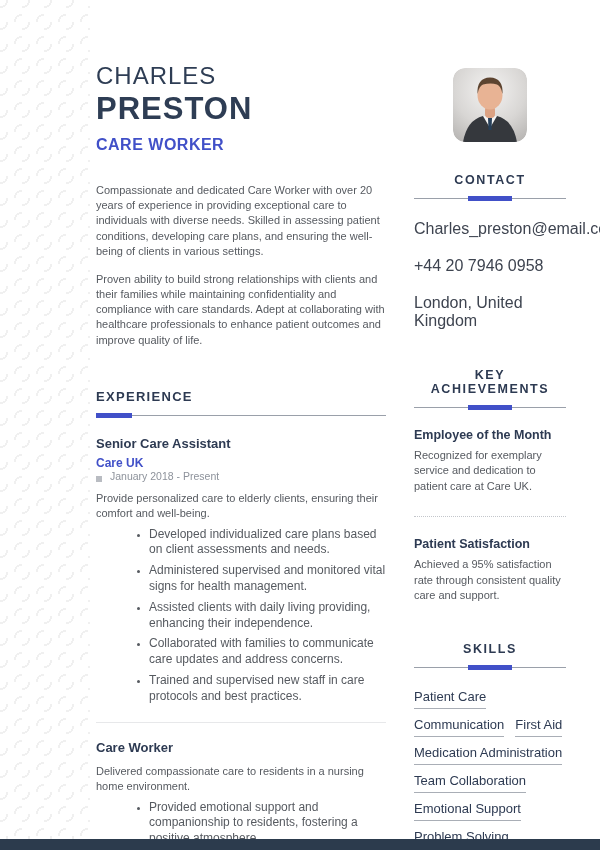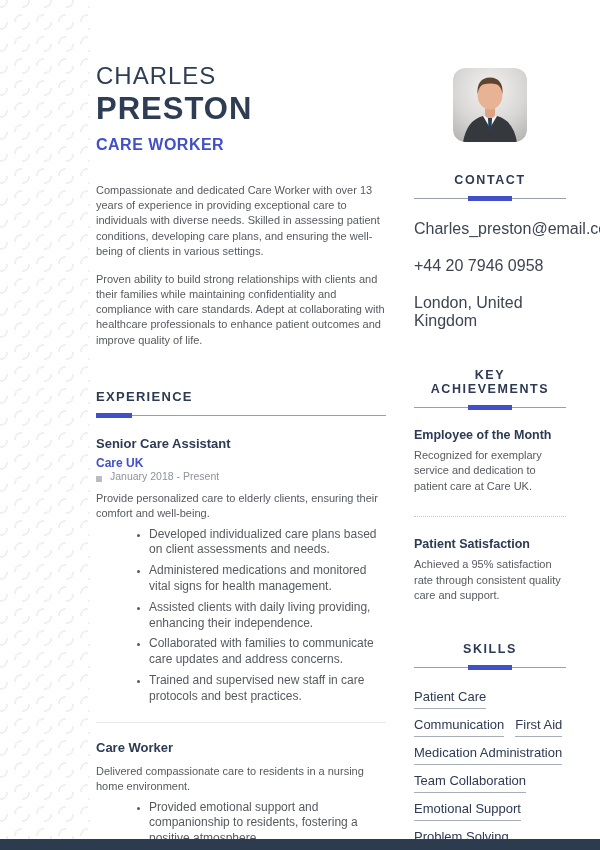--- a/index.html
+++ b/index.html
@@ -82,40 +82,40 @@
 </head>
 <body>
 
 <div class="pattern-strip"></div>
 
 <div class="main-col">
   <div class="first-name">CHARLES</div>
   <div class="last-name">PRESTON</div>
   <div class="job-title">CARE WORKER</div>
 
-  <p class="summary-p first">Compassionate and dedicated Care Worker with over 13 years of experience in providing exceptional care to individuals with diverse needs. Skilled in assessing patient conditions, developing care plans, and ensuring the well-being of clients in various settings.</p>
+  <p class="summary-p first">Compassionate and dedicated Care Worker with over 20 years of experience in providing exceptional care to individuals with diverse needs. Skilled in assessing patient conditions, developing care plans, and ensuring the well-being of clients in various settings.</p>
   <p class="summary-p second">Proven ability to build strong relationships with clients and their families while maintaining confidentiality and compliance with care standards. Adept at collaborating with healthcare professionals to enhance patient outcomes and improve quality of life.</p>
 
   <div class="section-heading-left">EXPERIENCE</div>
   <div class="rule-left">
     <div class="line"></div>
     <div class="accent"></div>
   </div>
 
   <div class="job">
     <div class="job-role">Senior Care Assistant</div>
     <div class="job-company">Care UK</div>
     <div class="job-dates">
       <span class="date-square"></span>
       <span>January 2018 - Present</span>
     </div>
     <p class="job-summary">Provide personalized care to elderly clients, ensuring their comfort and well-being.</p>
     <ul class="job-bullets">
       <li>Developed individualized care plans based on client assessments and needs.</li>
-      <li>Administered medications and monitored vital signs for health management.</li>
+      <li>Administered supervised and monitored vital signs for health management.</li>
       <li>Assisted clients with daily living providing, enhancing their independence.</li>
       <li>Collaborated with families to communicate care updates and address concerns.</li>
       <li>Trained and supervised new staff in care protocols and best practices.</li>
     </ul>
   </div>
 
   <div class="divider"></div>
 
   <div class="job">
     <div class="job-role">Care Worker</div>

